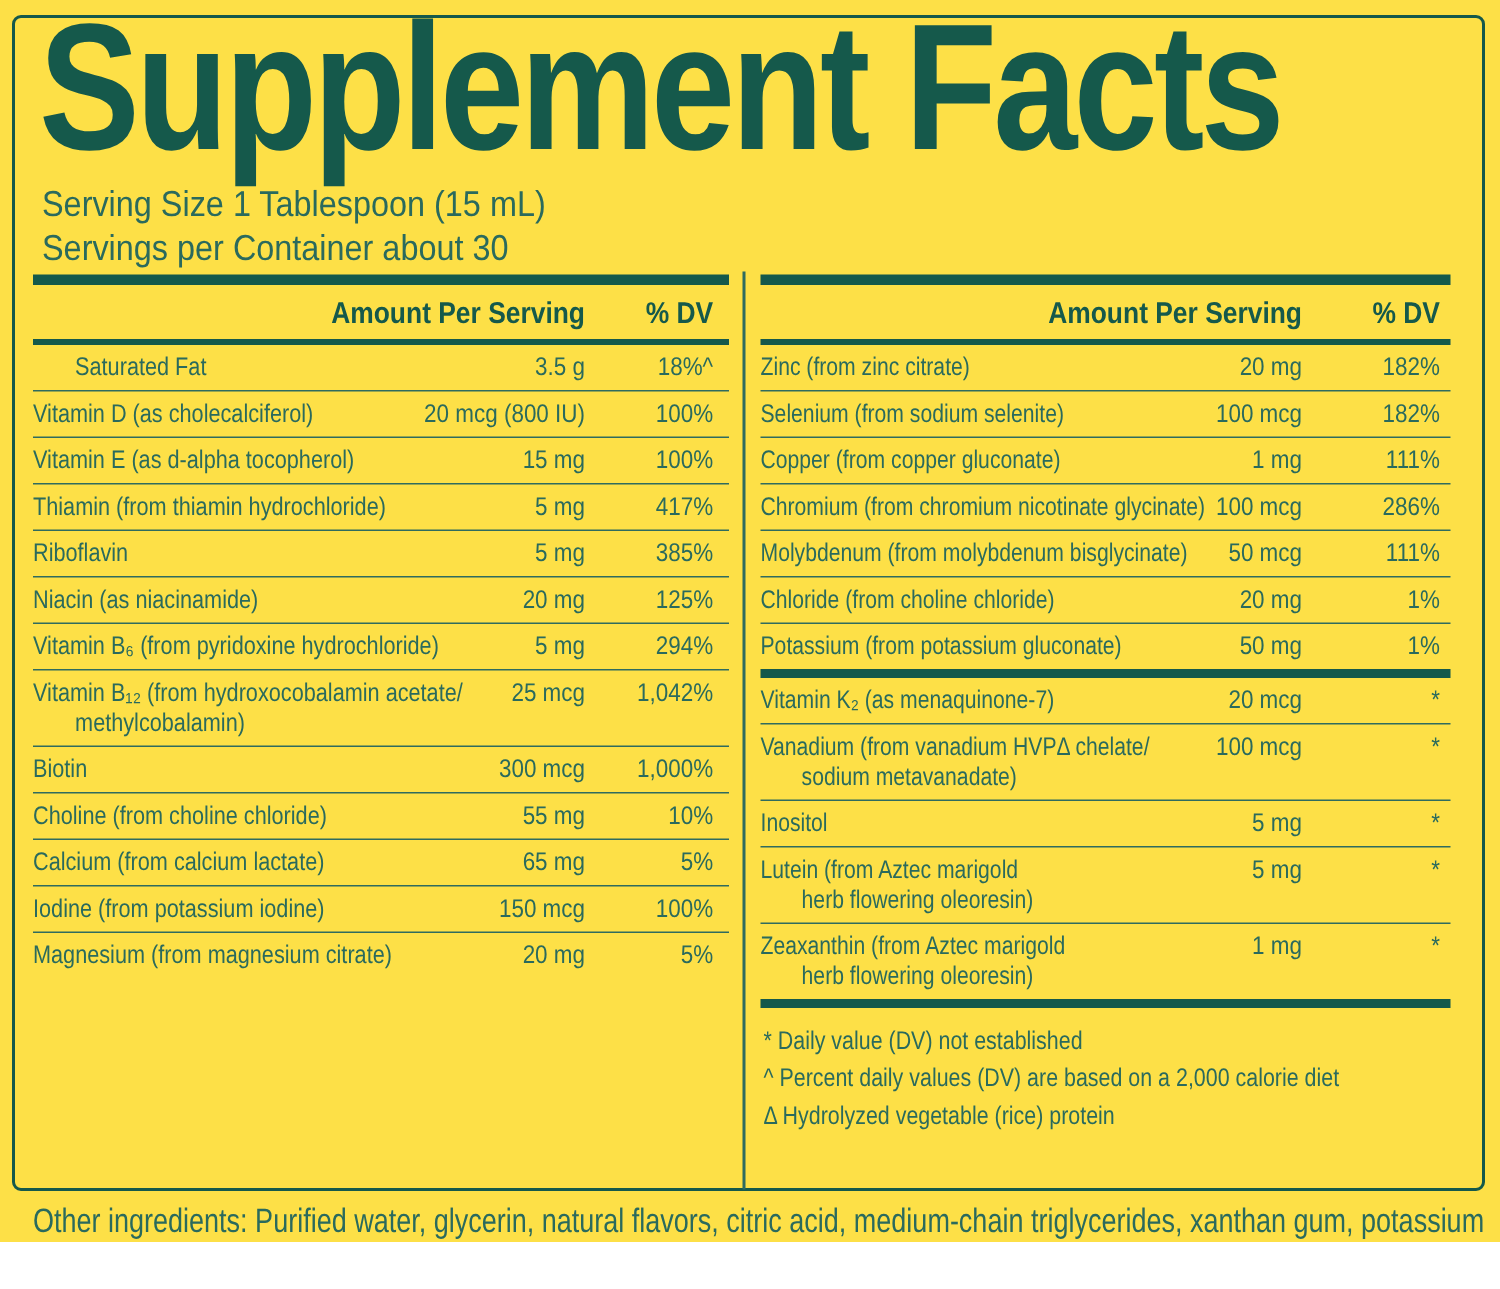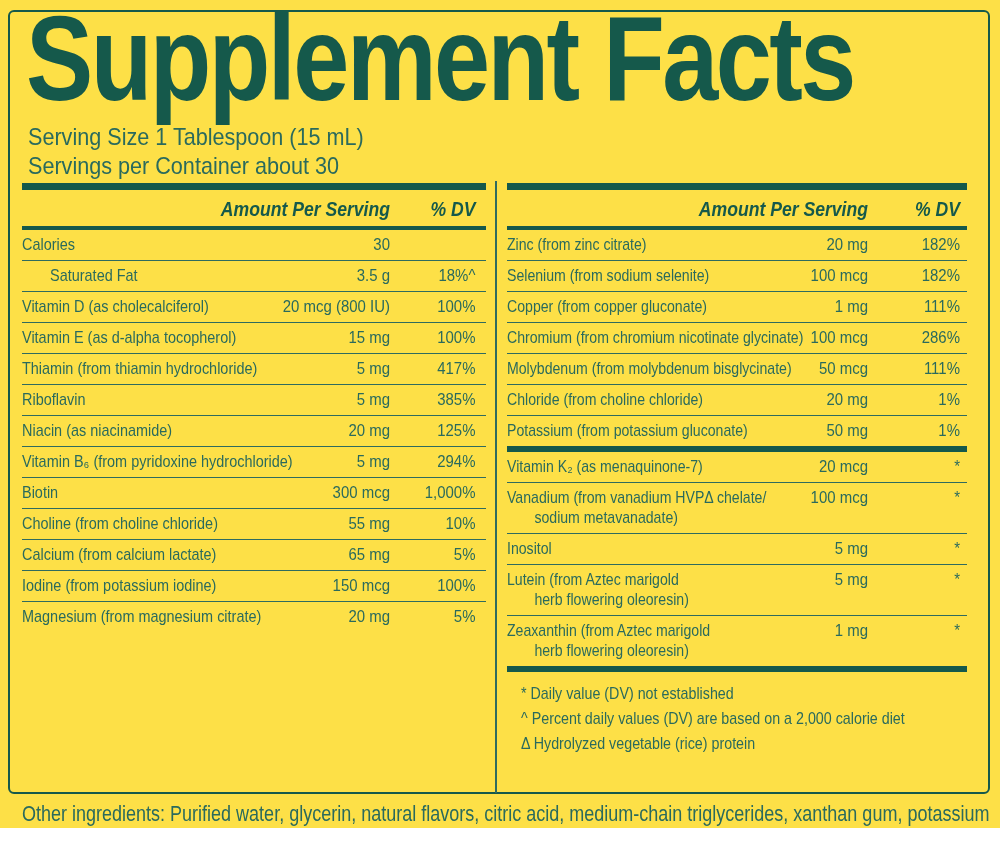--- a/index.html
+++ b/index.html
@@ -27,21 +27,21 @@
     transform:scaleX(0.9);transform-origin:0 0;color:var(--text);
   }
   .serving-size{top:122px;}
   .serving-count{top:151px;}
 
   .tbl{position:absolute;top:183px;}
   .tbl-left{left:22px;width:464px;}
   .tbl-right{left:507px;width:460px;}
   .topbar{height:7px;background:var(--dark);}
   .sectionbar{height:6px;background:var(--dark);}
-  .hdr{position:relative;height:36px;border-bottom:4px solid var(--dark);font-style:italic;}
+  .hdr{position:relative;height:36px;border-bottom:4px solid var(--dark);}
   .hdr .amt,.hdr .dv{font-weight:bold;font-size:20px;top:9px;color:var(--dark);}
 
   .row{position:relative;border-bottom:1.5px solid var(--line);padding:5px 0;min-height:20px;}
   .grp .row:last-child, .tbl-left .row:last-child{border-bottom:none;}
   .nm{
     display:block;width:400px;font-size:17px;line-height:20px;
     white-space:pre-line;padding-left:33px;text-indent:-33px;
     transform:scaleX(0.85);transform-origin:0 0;
   }
   .tbl-right .nm{width:430px;transform:scaleX(0.83);}
@@ -52,21 +52,21 @@
     transform:scaleX(0.88);transform-origin:100% 0;
   }
   .tbl-right .amt{width:361px;}
   .dv{
     position:absolute;top:5px;right:0;width:96px;text-align:right;padding-right:12px;
     font-size:17px;line-height:20px;white-space:nowrap;box-sizing:border-box;
     transform:scaleX(0.88);transform-origin:100% 0;
   }
   .tbl-right .dv{width:99px;padding-right:8px;}
 
-  .footnotes{padding:9px 0 0 2px;margin-left:12px;}
+  .footnotes{padding:9px 0 0 2px;}
   .footnote-line{
     font-size:17px;line-height:25px;white-space:nowrap;
     transform:scaleX(0.84);transform-origin:0 0;
   }
   .col-divider{
     position:absolute;left:495px;top:181px;width:2px;height:612px;background:var(--line);
   }
   .other{
     position:absolute;left:22px;top:799px;width:1240px;
     font-size:22.5px;line-height:30px;white-space:pre-line;
@@ -84,25 +84,20 @@
   <div class="serving-line serving-count">Servings per Container about 30</div>
 
   <div class="col-divider"></div>
 
   <div class="tbl tbl-left">
     <div class="topbar"></div>
     <div class="hdr">
       <span class="amt">Amount Per Serving</span>
       <span class="dv">% DV</span>
     </div>
-    <div class="row">
-        <span class="nm">Calories</span>
-        <span class="amt">30</span>
-        <span class="dv"></span>
-      </div>
     <div class="row indent">
         <span class="nm">Saturated Fat</span>
         <span class="amt">3.5 g</span>
         <span class="dv">18%^</span>
       </div>
     <div class="row">
         <span class="nm">Vitamin D (as cholecalciferol)</span>
         <span class="amt">20 mcg (800 IU)</span>
         <span class="dv">100%</span>
       </div>
@@ -123,20 +118,26 @@
       </div>
     <div class="row">
         <span class="nm">Niacin (as niacinamide)</span>
         <span class="amt">20 mg</span>
         <span class="dv">125%</span>
       </div>
     <div class="row">
         <span class="nm">Vitamin B₆ (from pyridoxine hydrochloride)</span>
         <span class="amt">5 mg</span>
         <span class="dv">294%</span>
+      </div>
+    <div class="row">
+        <span class="nm">Vitamin B₁₂ (from hydroxocobalamin acetate/
+methylcobalamin)</span>
+        <span class="amt">25 mcg</span>
+        <span class="dv">1,042%</span>
       </div>
     <div class="row">
         <span class="nm">Biotin</span>
         <span class="amt">300 mcg</span>
         <span class="dv">1,000%</span>
       </div>
     <div class="row">
         <span class="nm">Choline (from choline chloride)</span>
         <span class="amt">55 mg</span>
         <span class="dv">10%</span>

